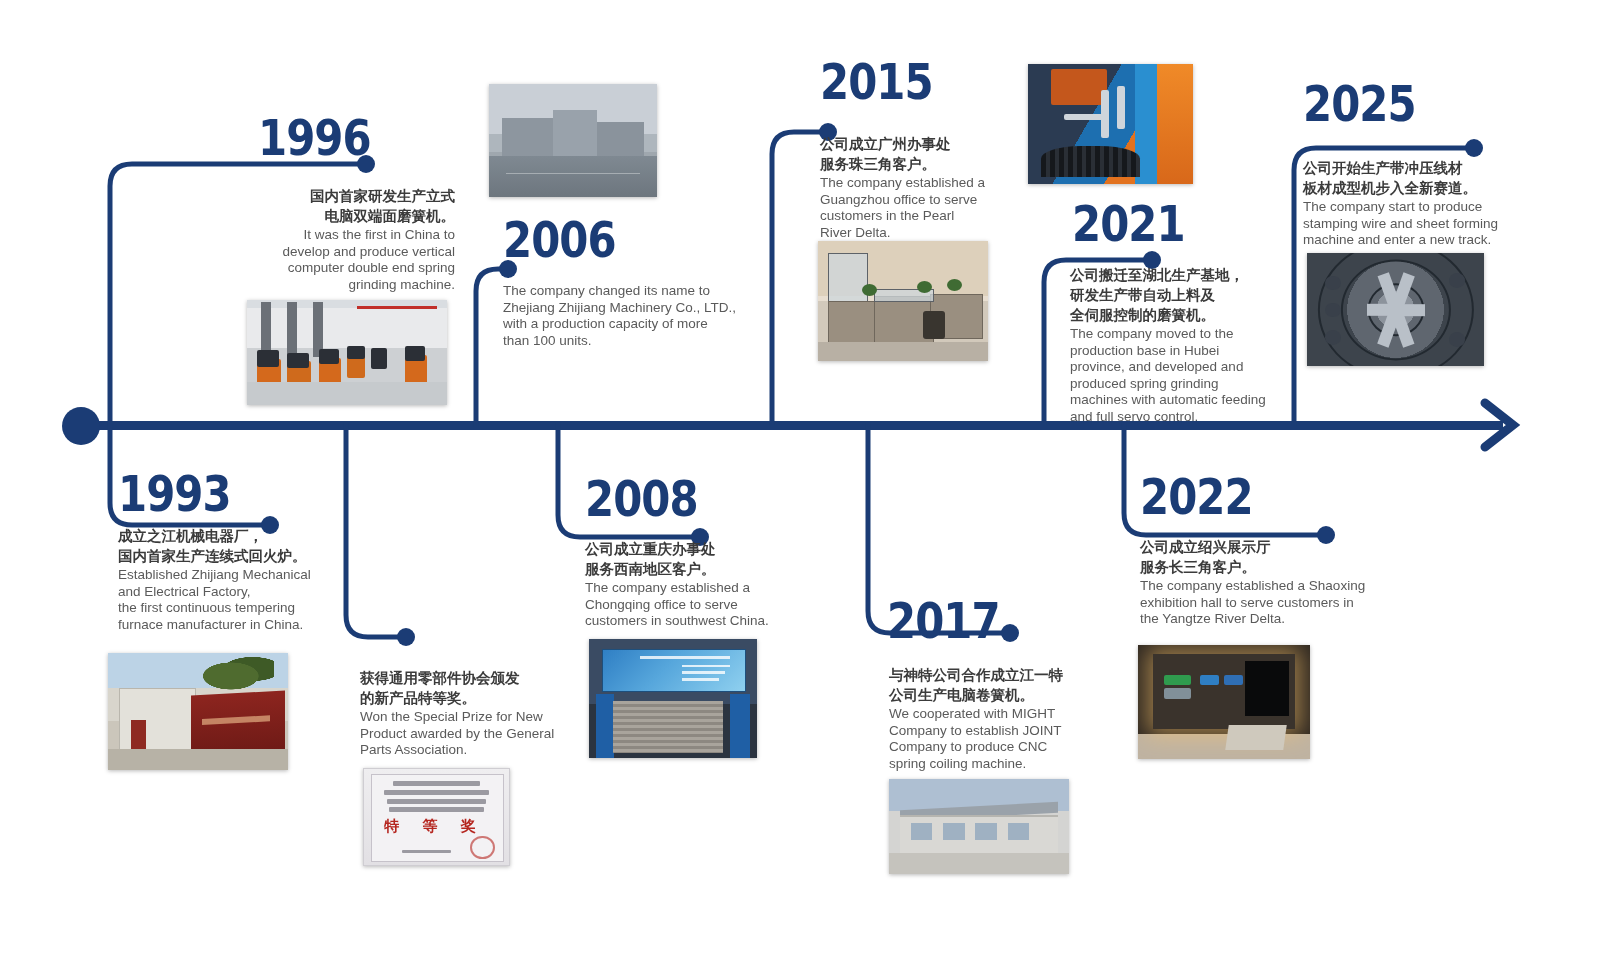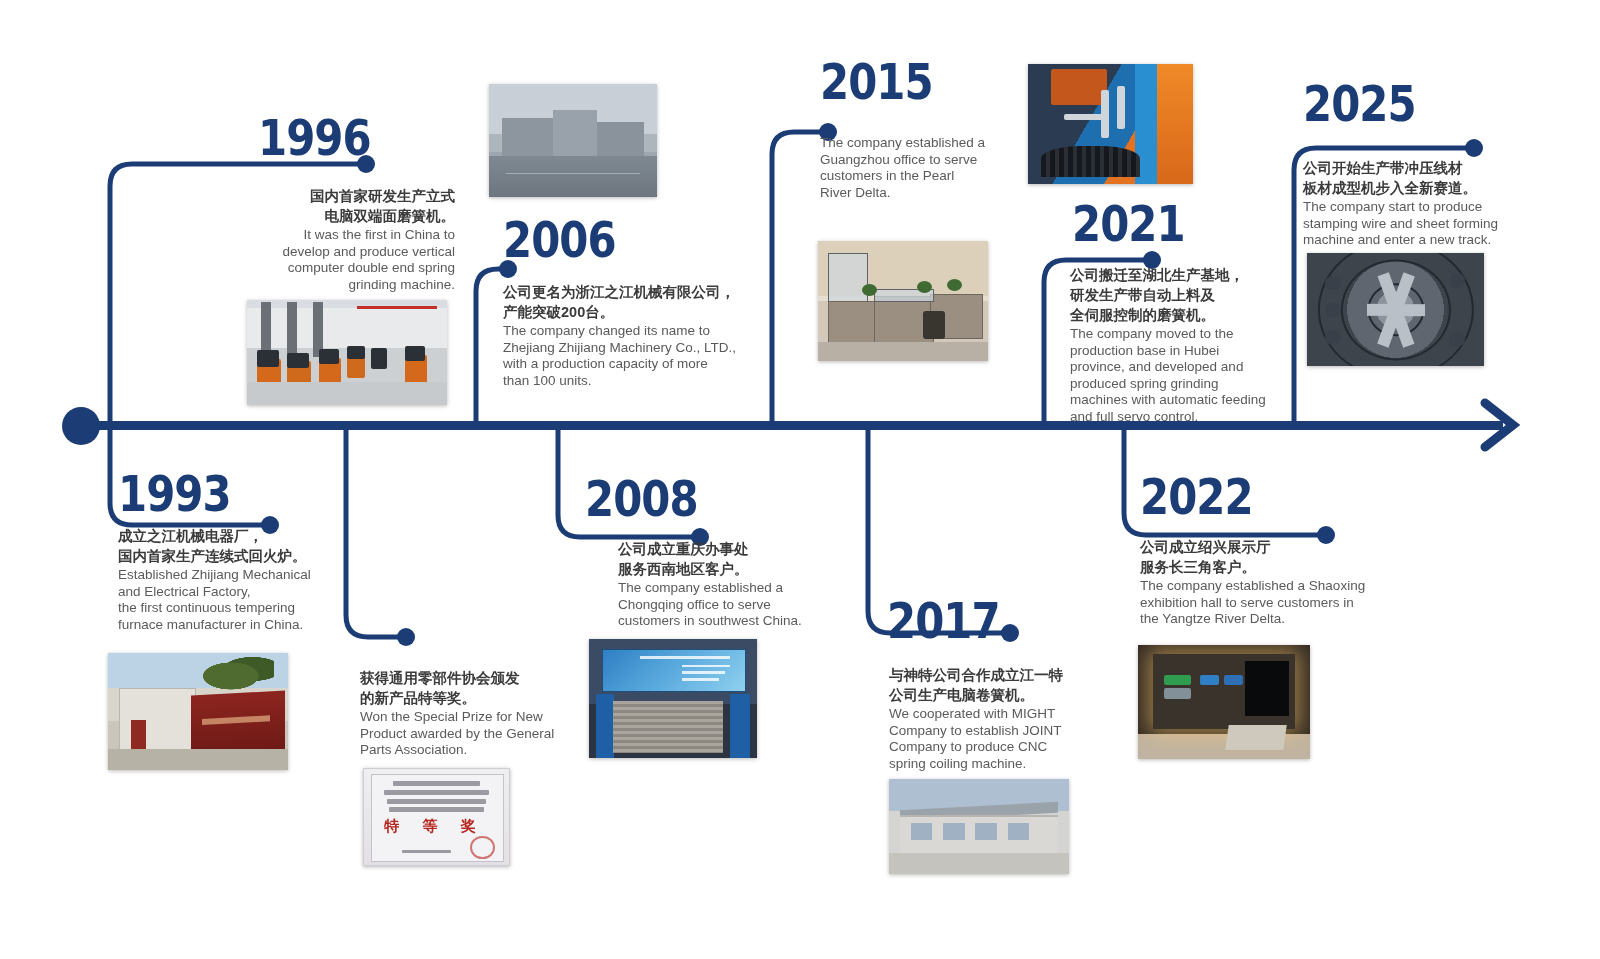--- a/index.html
+++ b/index.html
@@ -310,32 +310,30 @@
       <div class="big">特 等 奖</div>
       <div class="ln" style="left:26%;top:84%;width:34%;height:4%;"></div>
       <div class="seal"></div>
     </div>
   </div>
 
   <div class="entry" style="left:503px;top:214px;width:220px;">
     <div class="year">2006</div>
   </div>
   <div class="entry" style="left:503px;top:282px;width:245px;">
-    <div class="txt-cn">公司更名为浙江之江机械有限公司，
-产能突破200台。</div>
     <div class="txt-en">The company changed its name to
 Zhejiang Zhijiang Machinery Co., LTD.,
 with a production capacity of more
 than 100 units.</div>
   </div>
 
   <div class="entry" style="left:585px;top:473px;width:220px;">
     <div class="year">2008</div>
   </div>
-  <div class="entry" style="left:585px;top:539px;width:225px;margin-left:33px;">
+  <div class="entry" style="left:585px;top:539px;width:225px;">
     <div class="txt-cn">公司成立重庆办事处
 服务西南地区客户。</div>
     <div class="txt-en">The company established a
 Chongqing office to serve
 customers in southwest China.</div>
   </div>
   <div class="photo ph-shop" style="left:589px;top:639px;width:168px;height:119px;" title="Chongqing office storefront">
     <div class="ph-inner">
       <div class="banner">
         <div class="txtline" style="left:26%;top:16%;width:64%;"></div>
@@ -346,20 +344,22 @@
       <div class="pillarL"></div>
       <div class="pillarR"></div>
       <div class="shutter"></div>
     </div>
   </div>
 
   <div class="entry" style="left:820px;top:56px;width:220px;">
     <div class="year">2015</div>
   </div>
   <div class="entry" style="left:820px;top:134px;width:190px;">
+    <div class="txt-cn">公司成立广州办事处
+服务珠三角客户。</div>
     <div class="txt-en">The company established a
 Guangzhou office to serve
 customers in the Pearl
 River Delta.</div>
   </div>
   <div class="photo ph-office" style="left:818px;top:241px;width:170px;height:120px;" title="Guangzhou office interior">
     <div class="ph-inner">
       <div class="wallp"></div>
       <div class="glass" style="left:6%;top:10%;width:22%;height:40%;"></div>
       <div class="part" style="left:6%;top:50%;width:30%;height:34%;"></div>

